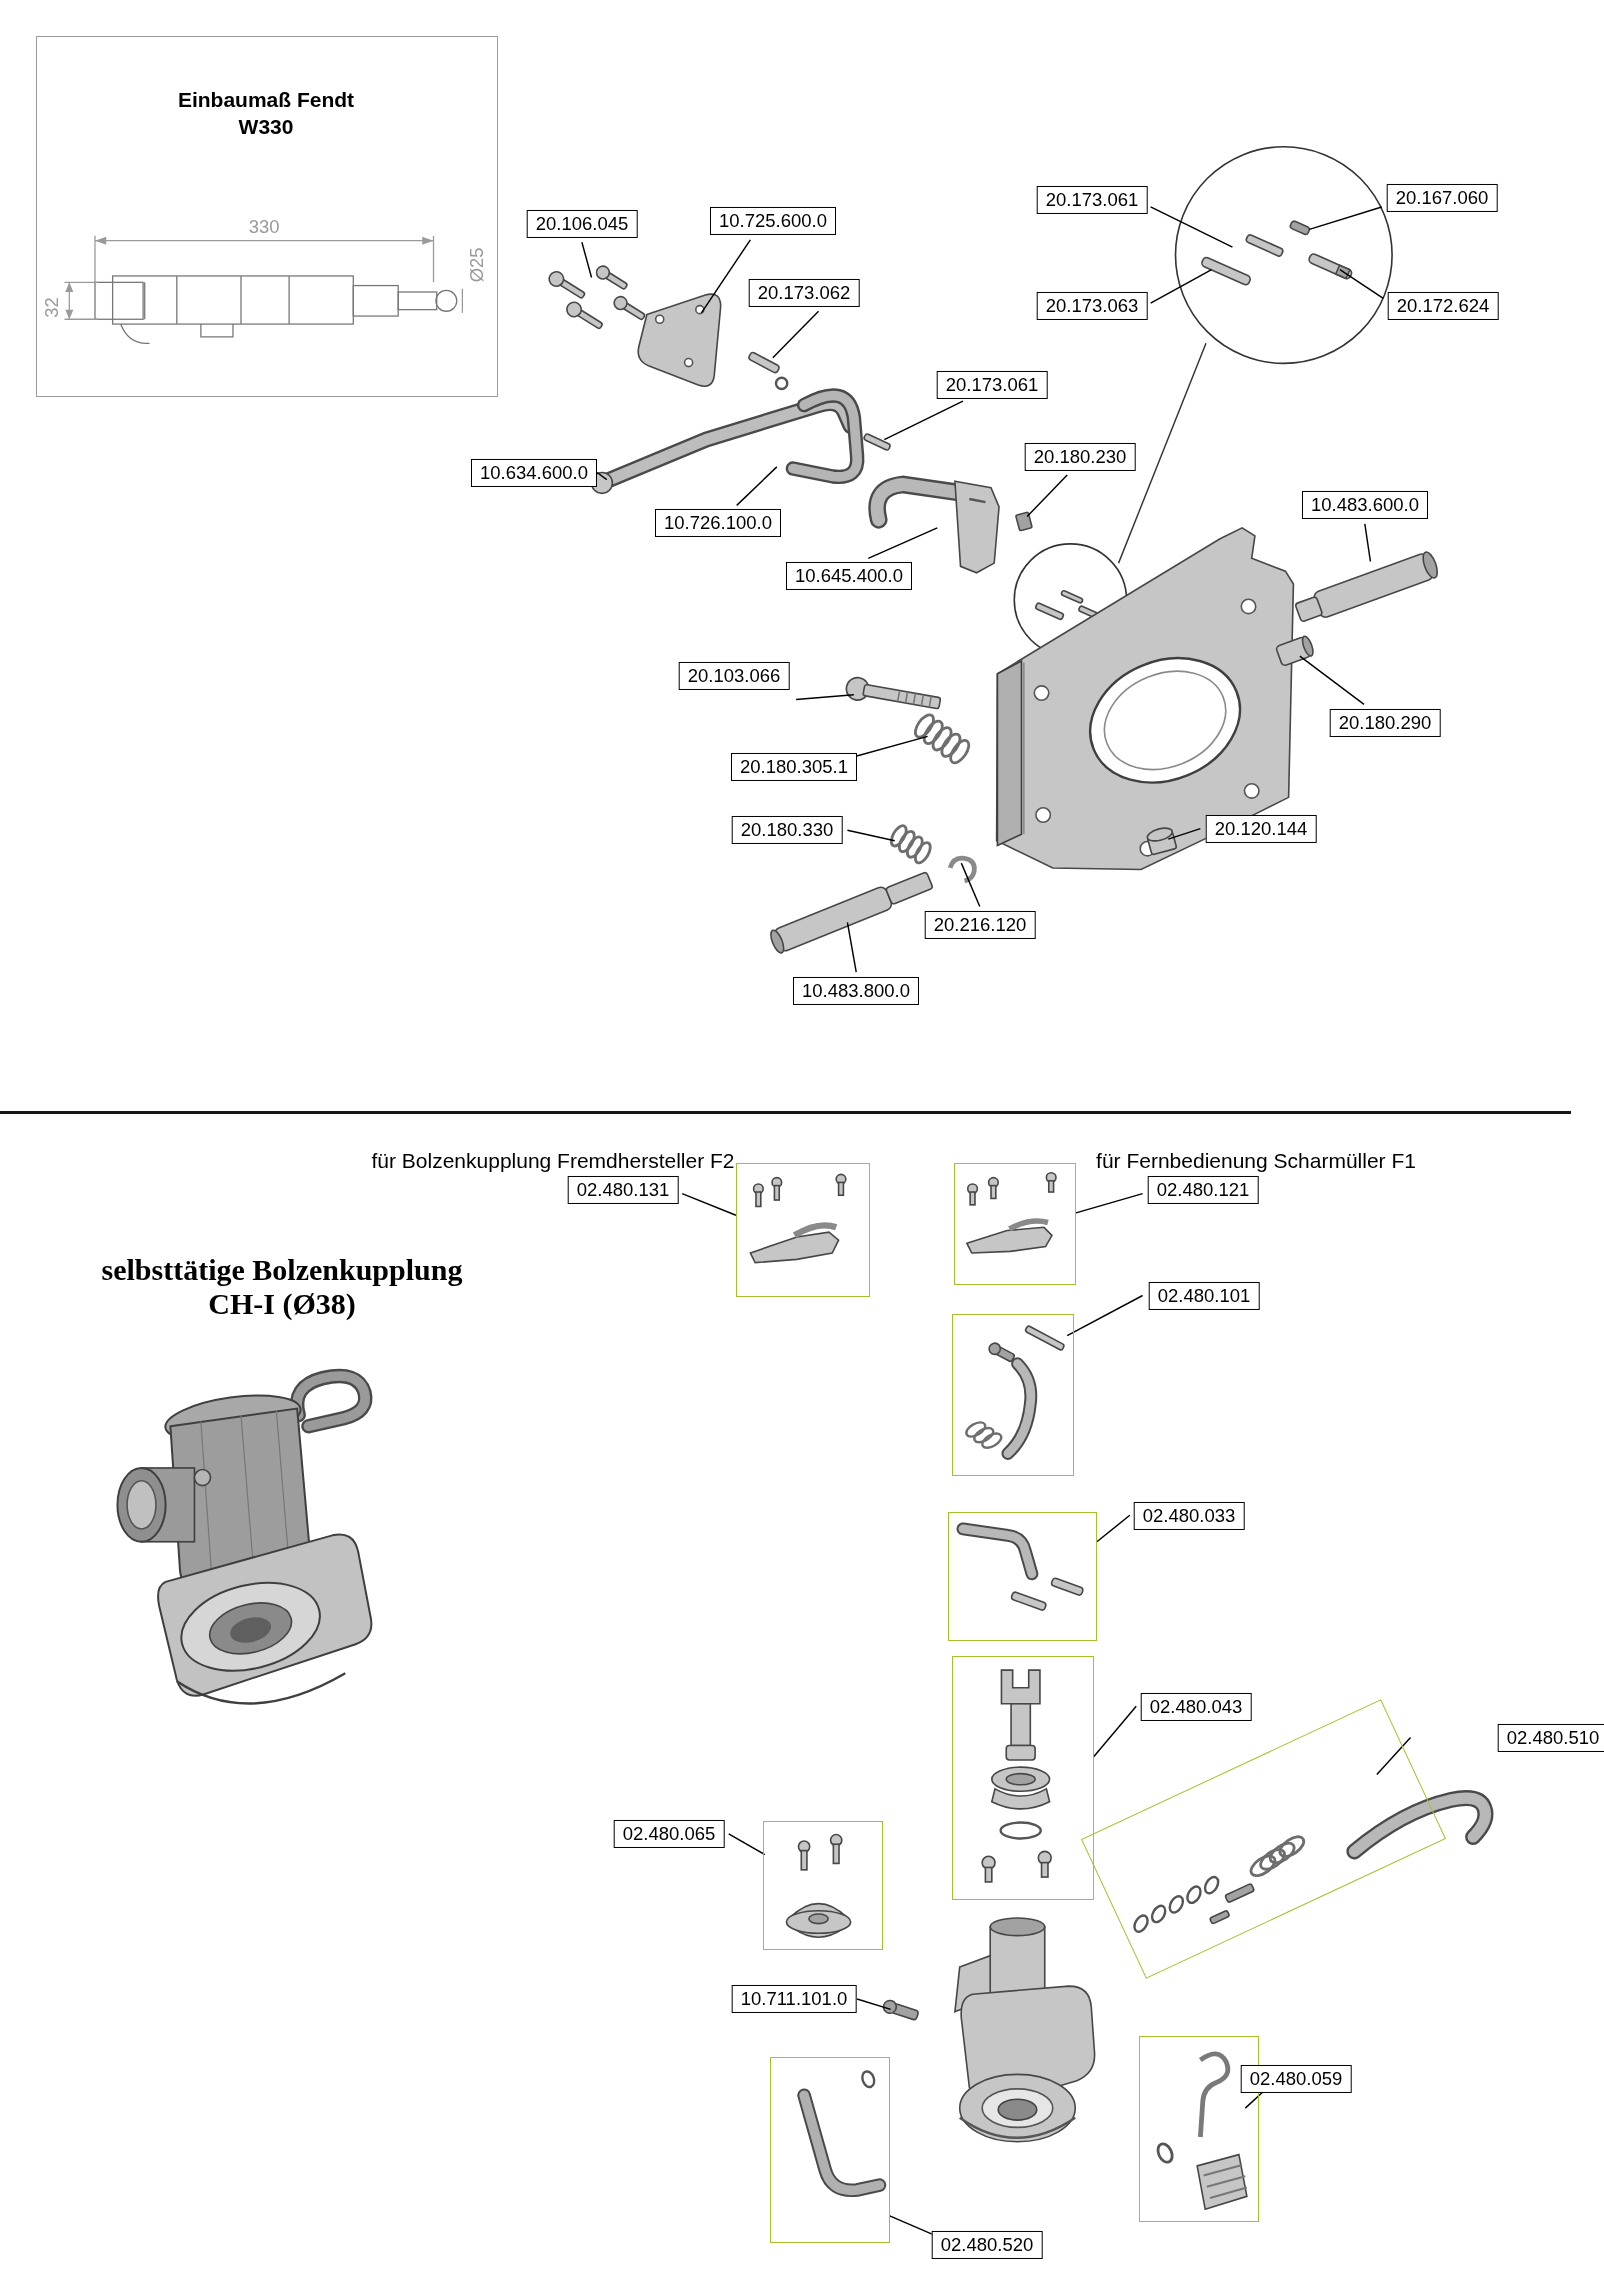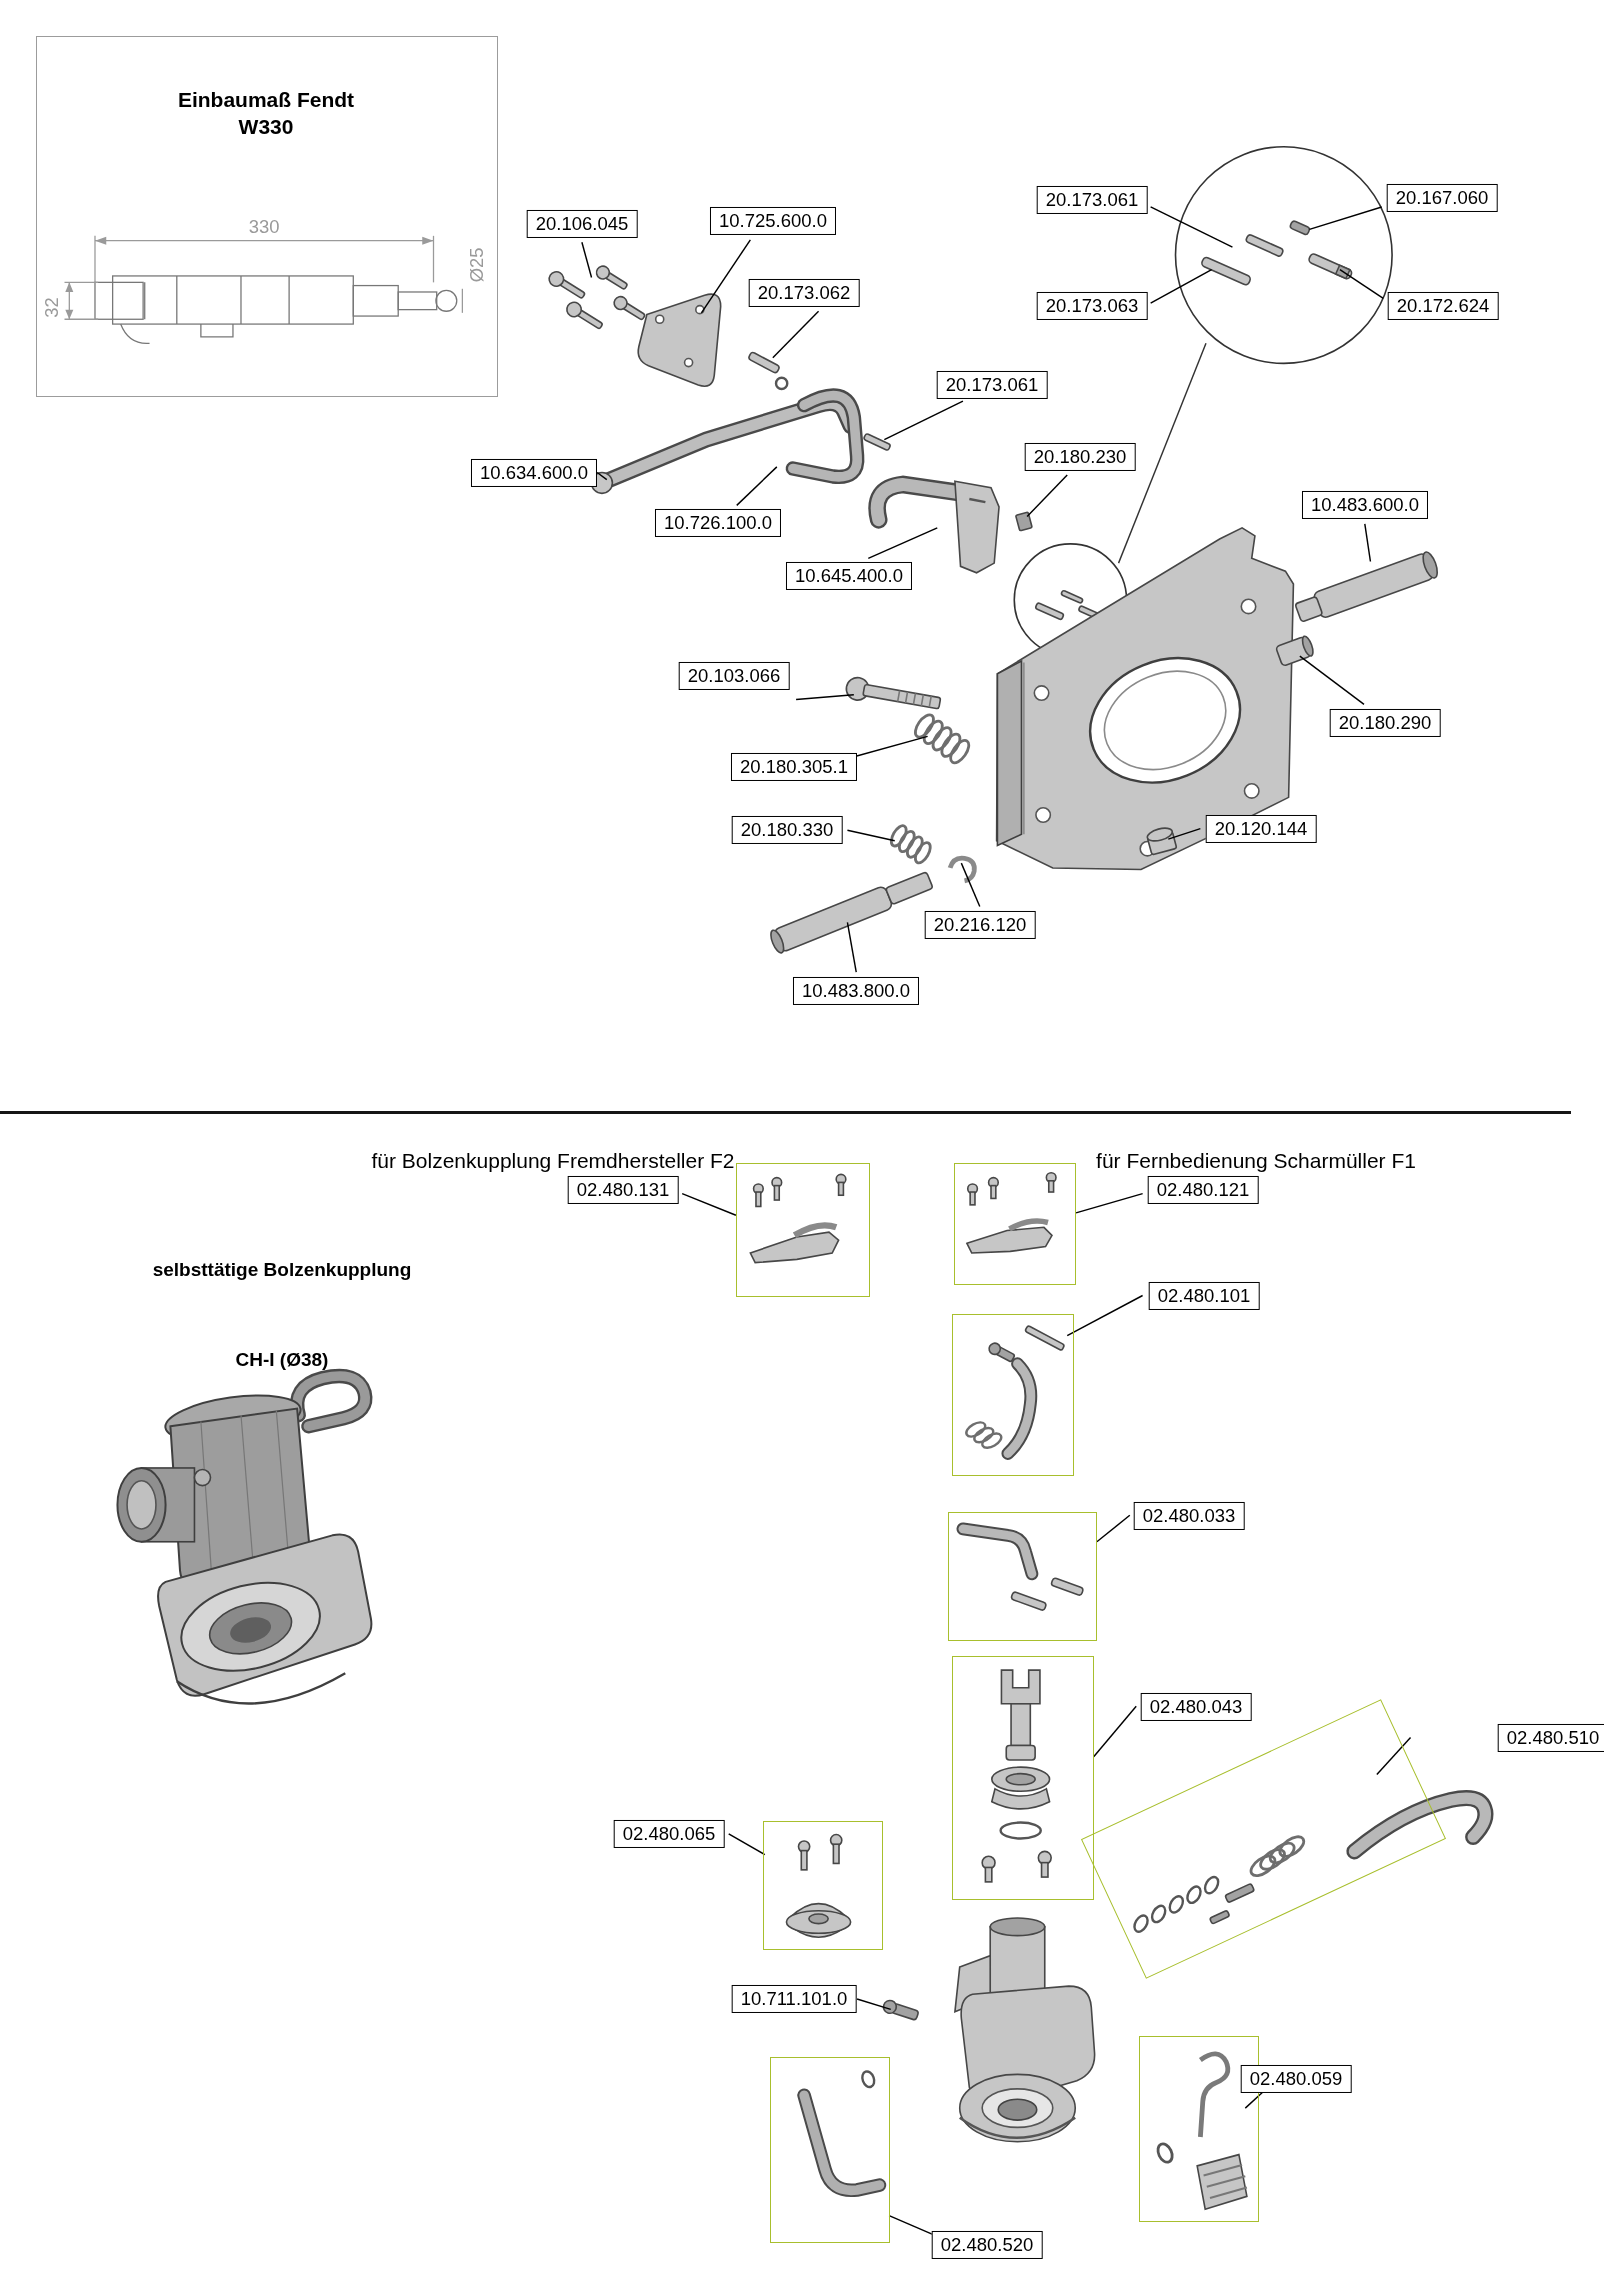--- a/index.html
+++ b/index.html
@@ -2,21 +2,21 @@
 <html style="font-size:13px"><head>
 <meta charset="utf-8">
 <style>
   html,body{margin:0;padding:0;background:#fff;}
   .page{position:relative;width:1605px;height:2295px;background:#fff;overflow:hidden;
         font-family:"Liberation Sans",sans-serif;color:#000;}
   
   .plabel{position:absolute;transform:translate(-50%,-50%);background:#fff;border:1.6px solid #000;
           padding:2.4px 8px;font-size:18.5px;line-height:1.15;white-space:nowrap;z-index:5;}
   .caption{position:absolute;transform:translate(-50%,-50%);font-size:21px;white-space:nowrap;z-index:5;}
-  .h-big{position:absolute;transform:translate(-50%,-50%);font-size:19px;font-weight:bold;white-space:nowrap;z-index:5;}
+  .h-big{position:absolute;transform:translate(-50%,-50%);font-size:30px;font-weight:bold;white-space:nowrap;z-index:5;font-family:Liberation Serif, serif;}
   .inset-box{position:absolute;left:36px;top:36px;width:460px;height:359px;border:0.8px solid #9c9c9c;z-index:2;}
   .inset-title{position:absolute;transform:translate(-50%,-50%);font-size:21px;font-weight:bold;white-space:nowrap;z-index:5;}
   .gbox{position:absolute;border:1.6px solid #a8bf2d;z-index:3;}
   .divider{position:absolute;left:0;top:1111px;width:1571px;height:3.2px;background:#161616;z-index:4;}
   .art{position:absolute;left:0;top:0;z-index:2;}
   
   svg .p{fill:#c6c6c6;stroke:#474747;stroke-width:2;}
   svg .pd{fill:#a2a2a2;stroke:#474747;stroke-width:2;}
   svg .hole{fill:#fff;stroke:#555;stroke-width:2;}
   svg .leader{stroke:#000;stroke-width:1.8;}
@@ -435,21 +435,21 @@
   <div class="plabel" style="left:794px;top:767px">20.180.305.1</div>
   <div class="plabel" style="left:1385px;top:723px">20.180.290</div>
   <div class="plabel" style="left:787px;top:830px">20.180.330</div>
   <div class="plabel" style="left:1261px;top:829px">20.120.144</div>
   <div class="plabel" style="left:980px;top:925px">20.216.120</div>
   <div class="plabel" style="left:856px;top:991px">10.483.800.0</div>
 
   <div class="caption" style="left:553px;top:1161px">für Bolzenkupplung Fremdhersteller F2</div>
   <div class="caption" style="left:1256px;top:1161px">für Fernbedienung Scharmüller F1</div>
   <div class="h-big" style="left:282px;top:1270px">selbsttätige Bolzenkupplung</div>
-  <div class="h-big" style="left:282px;top:1360px">CH-I (Ø38)</div>
+  <div class="h-big" style="left:282px;top:1304px">CH-I (Ø38)</div>
 
   <div class="plabel" style="left:623px;top:1190px">02.480.131</div>
   <div class="plabel" style="left:1203px;top:1190px">02.480.121</div>
   <div class="plabel" style="left:1204px;top:1296px">02.480.101</div>
   <div class="plabel" style="left:1189px;top:1516px">02.480.033</div>
   <div class="plabel" style="left:1196px;top:1707px">02.480.043</div>
   <div class="plabel" style="left:1553px;top:1738px">02.480.510</div>
   <div class="plabel" style="left:669px;top:1834px">02.480.065</div>
   <div class="plabel" style="left:794px;top:1999px">10.711.101.0</div>
   <div class="plabel" style="left:1296px;top:2079px">02.480.059</div>

